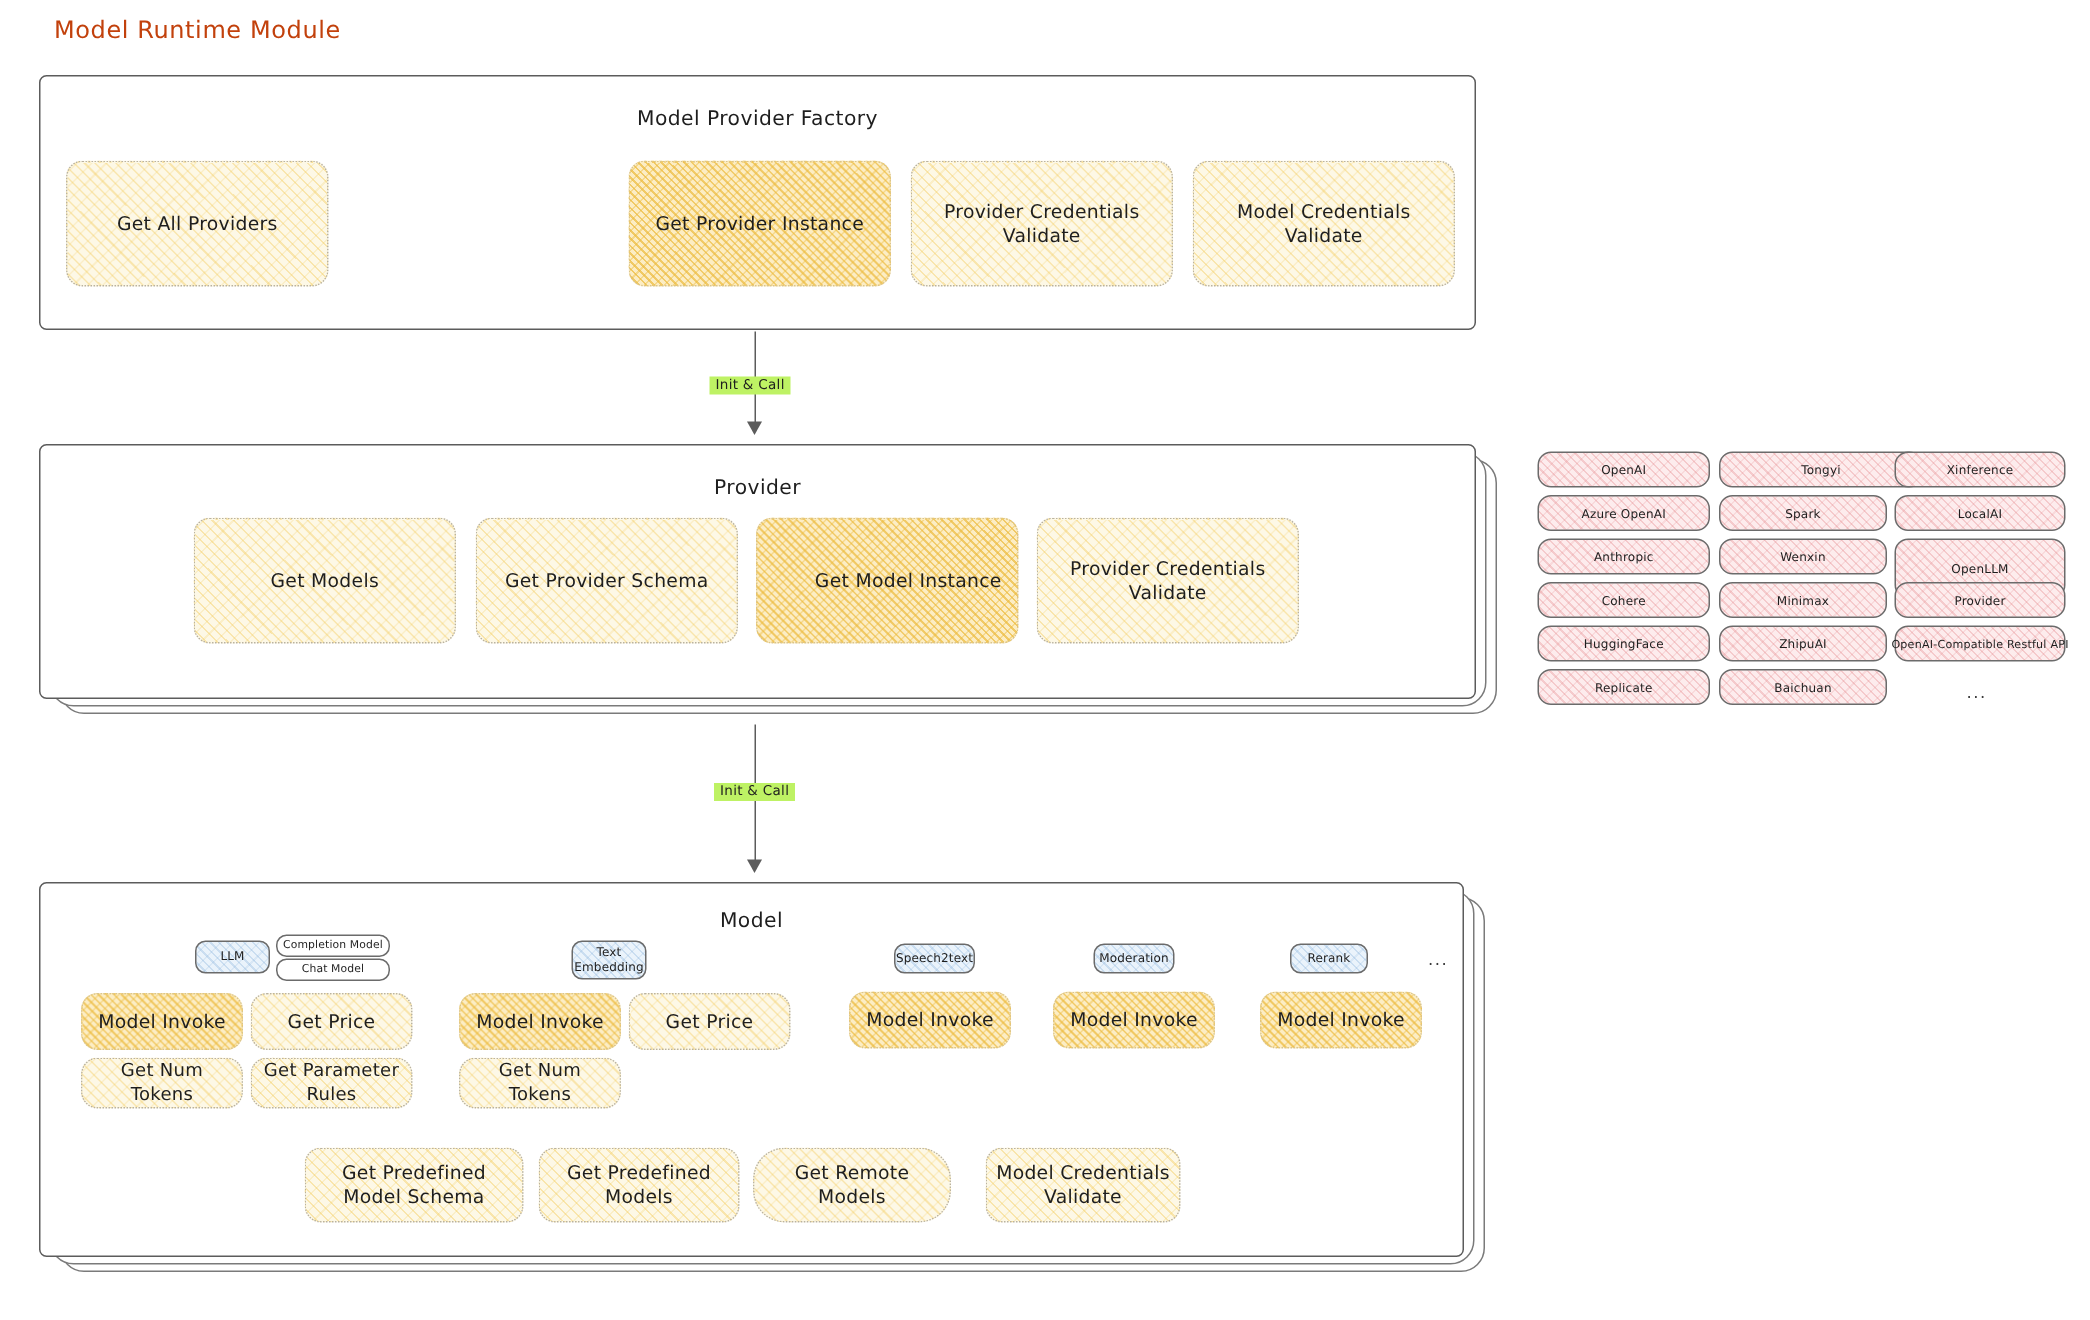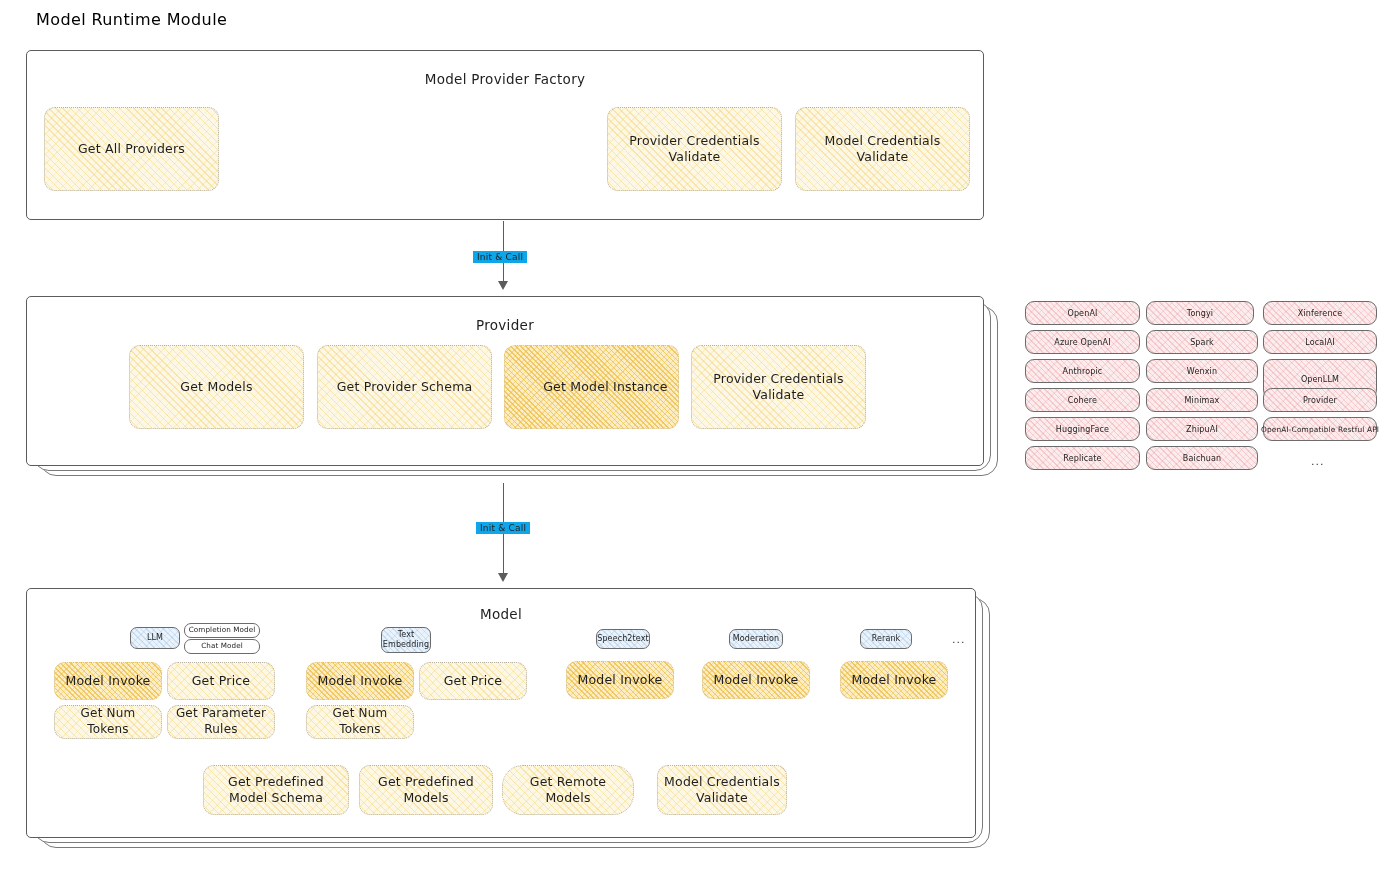--- a/index.html
+++ b/index.html
@@ -23,21 +23,21 @@
     height: 880px;
   }
 
   
   .page-title {
     position: absolute;
     left: 36px;
     top: 10px;
     font-size: 16px;
     letter-spacing: .4px;
-    color: #000000;
+    color: #c2410c;
     white-space: nowrap;
   }
 
   
   .card {
     position: absolute;
     border: 1.3px solid #5c5c5c;
     border-radius: 5px;
     background: #ffffff;
     box-sizing: border-box;
@@ -153,38 +153,39 @@
     position: absolute;
     width: 0; height: 0;
     border-left: 5px solid transparent;
     border-right: 5px solid transparent;
     border-top: 9px solid #5c5c5c;
   }
   .arrow-label {
     position: absolute;
     font-size: 9px;
     color: #1e1e1e;
-    background: #0ea5e9;
+    background: #bef264;
     padding: 1px 4px;
     white-space: nowrap;
     letter-spacing: .2px;
   }
 </style>
 </head>
 <body>
 
 <div class="canvas">
 
   <div class="page-title">Model Runtime Module</div>
 
   <div class="card" style="left:26px; top:50px; width:958px; height:170px;">
     <div class="card-title" style="top:20px;">Model Provider Factory</div>
   </div>
 
   <div class="box" style="left:44px; top:107px; width:175px; height:84px;">Get All Providers</div>
+  <div class="box hi" style="left:419px; top:107px; width:175px; height:84px;">Get Provider Instance</div>
   <div class="box" style="left:607px; top:107px; width:175px; height:84px;">Provider Credentials Validate</div>
   <div class="box" style="left:795px; top:107px; width:175px; height:84px;">Model Credentials Validate</div>
 
   <div class="arrow-line" style="left:503px; top:221px; height:62px;"></div>
   <div class="arrow-head" style="left:498px; top:281px;"></div>
   <div class="arrow-label" style="left:473px; top:251px;">Init &amp; Call</div>
 
   <div class="card-shadow" style="left:40px; top:306px; width:958px; height:170px;"></div>
   <div class="card-shadow" style="left:33px; top:301px; width:958px; height:170px;"></div>
   <div class="card" style="left:26px; top:296px; width:958px; height:170px;">
@@ -196,21 +197,21 @@
   <div class="box hi" style="left:504px; top:345px; width:175px; height:84px;padding-left:34px;">Get Model Instance</div>
   <div class="box" style="left:691px; top:345px; width:175px; height:84px;">Provider Credentials Validate</div>
 
   <div class="pill" style="left:1025px; top:301px; width:115px; height:24px;">OpenAI</div>
   <div class="pill" style="left:1025px; top:330px; width:115px; height:24px;">Azure OpenAI</div>
   <div class="pill" style="left:1025px; top:359px; width:115px; height:24px;">Anthropic</div>
   <div class="pill" style="left:1025px; top:388px; width:115px; height:24px;">Cohere</div>
   <div class="pill" style="left:1025px; top:417px; width:115px; height:24px;">HuggingFace</div>
   <div class="pill" style="left:1025px; top:446px; width:115px; height:24px;">Replicate</div>
 
-  <div class="pill" style="left:1146px; top:301px; width:108px; height:24px;">Tongyi</div>
+  <div class="pill" style="left:1146px; top:301px; width:136px; height:24px;">Tongyi</div>
   <div class="pill" style="left:1146px; top:330px; width:112px; height:24px;">Spark</div>
   <div class="pill" style="left:1146px; top:359px; width:112px; height:24px;">Wenxin</div>
   <div class="pill" style="left:1146px; top:388px; width:112px; height:24px;">Minimax</div>
   <div class="pill" style="left:1146px; top:417px; width:112px; height:24px;">ZhipuAI</div>
   <div class="pill" style="left:1146px; top:446px; width:112px; height:24px;">Baichuan</div>
 
   <div class="pill" style="left:1263px; top:301px; width:114px; height:24px;">Xinference</div>
   <div class="pill" style="left:1263px; top:330px; width:114px; height:24px;">LocalAI</div>
   <div class="pill" style="left:1263px; top:359px; width:114px; height:40px;">OpenLLM</div>
   <div class="pill" style="left:1263px; top:388px; width:114px; height:24px;">Provider</div>

